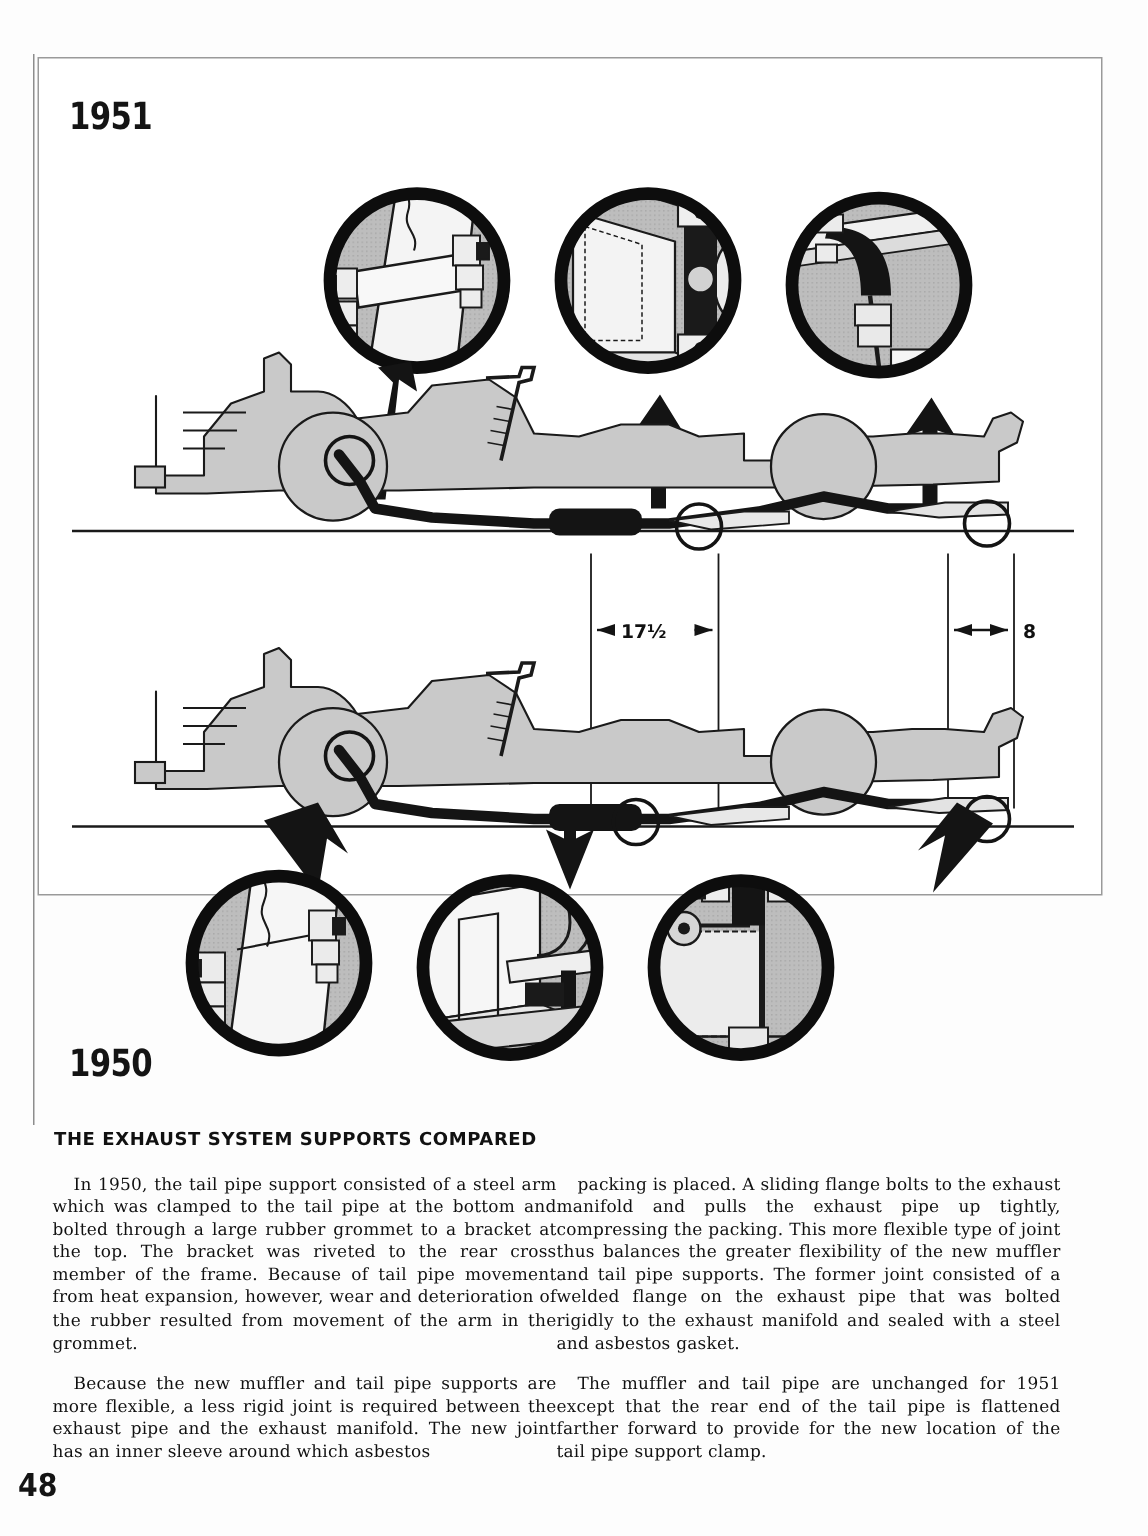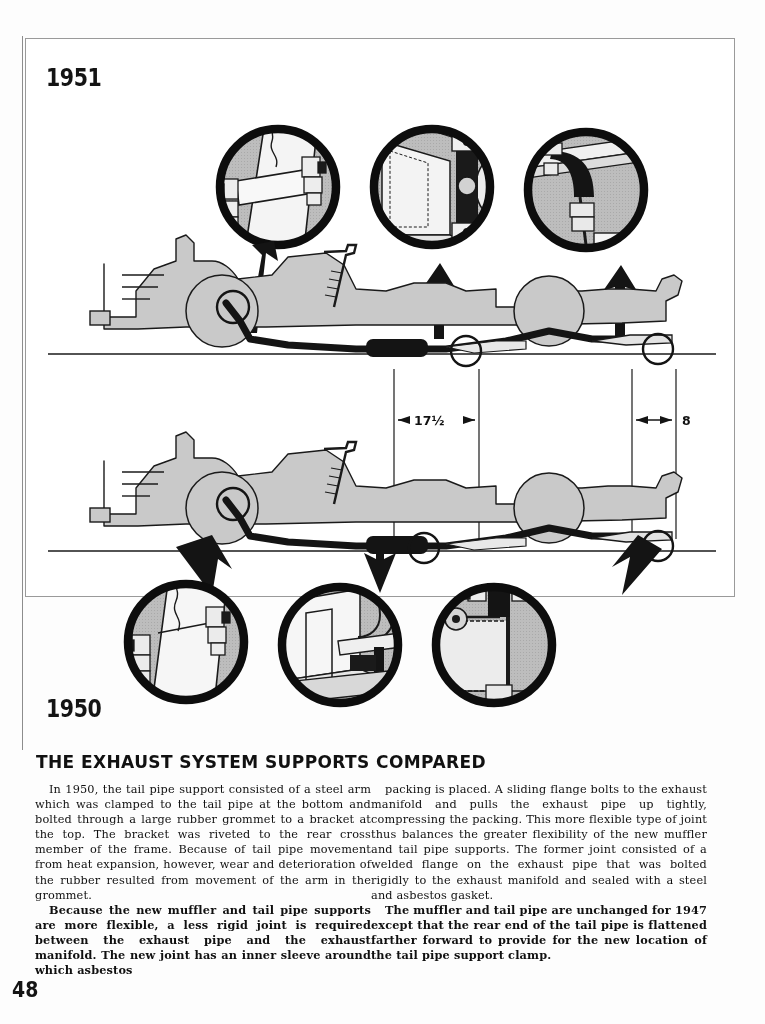--- a/index.html
+++ b/index.html
@@ -65,21 +65,21 @@
   }
 
   
   #figure-heading {
     position: absolute;
     left: 36px;
     top: 752px;
     width: 690px;
     font-family: "DejaVu Sans", sans-serif;
     font-weight: bold;
-    font-size: 17px;
+    font-size: 12px;
     letter-spacing: 0.4px;
     color: #111111;
   }
 
   
   #body-columns {
     position: absolute;
     left: 35px;
     top: 782px;
     width: 700px;
@@ -91,21 +91,21 @@
   .text-column p {
     margin: 0;
     font-family: "DejaVu Serif", serif;
     font-size: 11.3px;
     line-height: 15.1px;
     text-align: justify;
     text-indent: 14px;
     letter-spacing: 0.15px;
     color: #101010;
   }
-  .text-column p + p { margin-top: 0; font-weight: bold; }
+  .text-column p + p { margin-top: 12px; }
 
   
   #page-number {
     position: absolute;
     left: 12px;
     top: 978px;
     font-family: "DejaVu Sans", sans-serif;
     font-weight: bold;
     font-size: 21px;
     color: #141414;
@@ -503,19 +503,19 @@
 
   <div id="figure-heading">THE EXHAUST SYSTEM SUPPORTS COMPARED</div>
 
   <div id="body-columns">
     <div class="text-column">
       <p>In 1950, the tail pipe support consisted of a steel arm which was clamped to the tail pipe at the bottom and bolted through a large rubber grommet to a bracket at the top.  The bracket was riveted to the rear cross member of the frame.  Because of tail pipe movement from heat expansion, however, wear and deterioration of the rubber resulted from movement of the arm in the grommet.</p>
       <p>Because the new muffler and tail pipe supports are more flexible, a less rigid joint is required between the exhaust pipe and the exhaust manifold.  The new joint has an inner sleeve around which asbestos</p>
     </div>
     <div class="text-column">
       <p>packing is placed.  A sliding flange bolts to the exhaust manifold and pulls the exhaust pipe up tightly, compressing the packing.  This more flexible type of joint thus balances the greater flexibility of the new muffler and tail pipe supports.  The former joint consisted of a welded flange on the exhaust pipe that was bolted rigidly to the exhaust manifold and sealed with a steel and asbestos gasket.</p>
-      <p>The muffler and tail pipe are unchanged for 1947 except that the rear end of the tail pipe is flattened farther forward to provide for the new location of the tail pipe support clamp.</p>
+      <p>The muffler and tail pipe are unchanged for 1951 except that the rear end of the tail pipe is flattened farther forward to provide for the new location of the tail pipe support clamp.</p>
     </div>
   </div>
 
   <div id="page-number">48</div>
 
 </div>
 
 </body></html>

